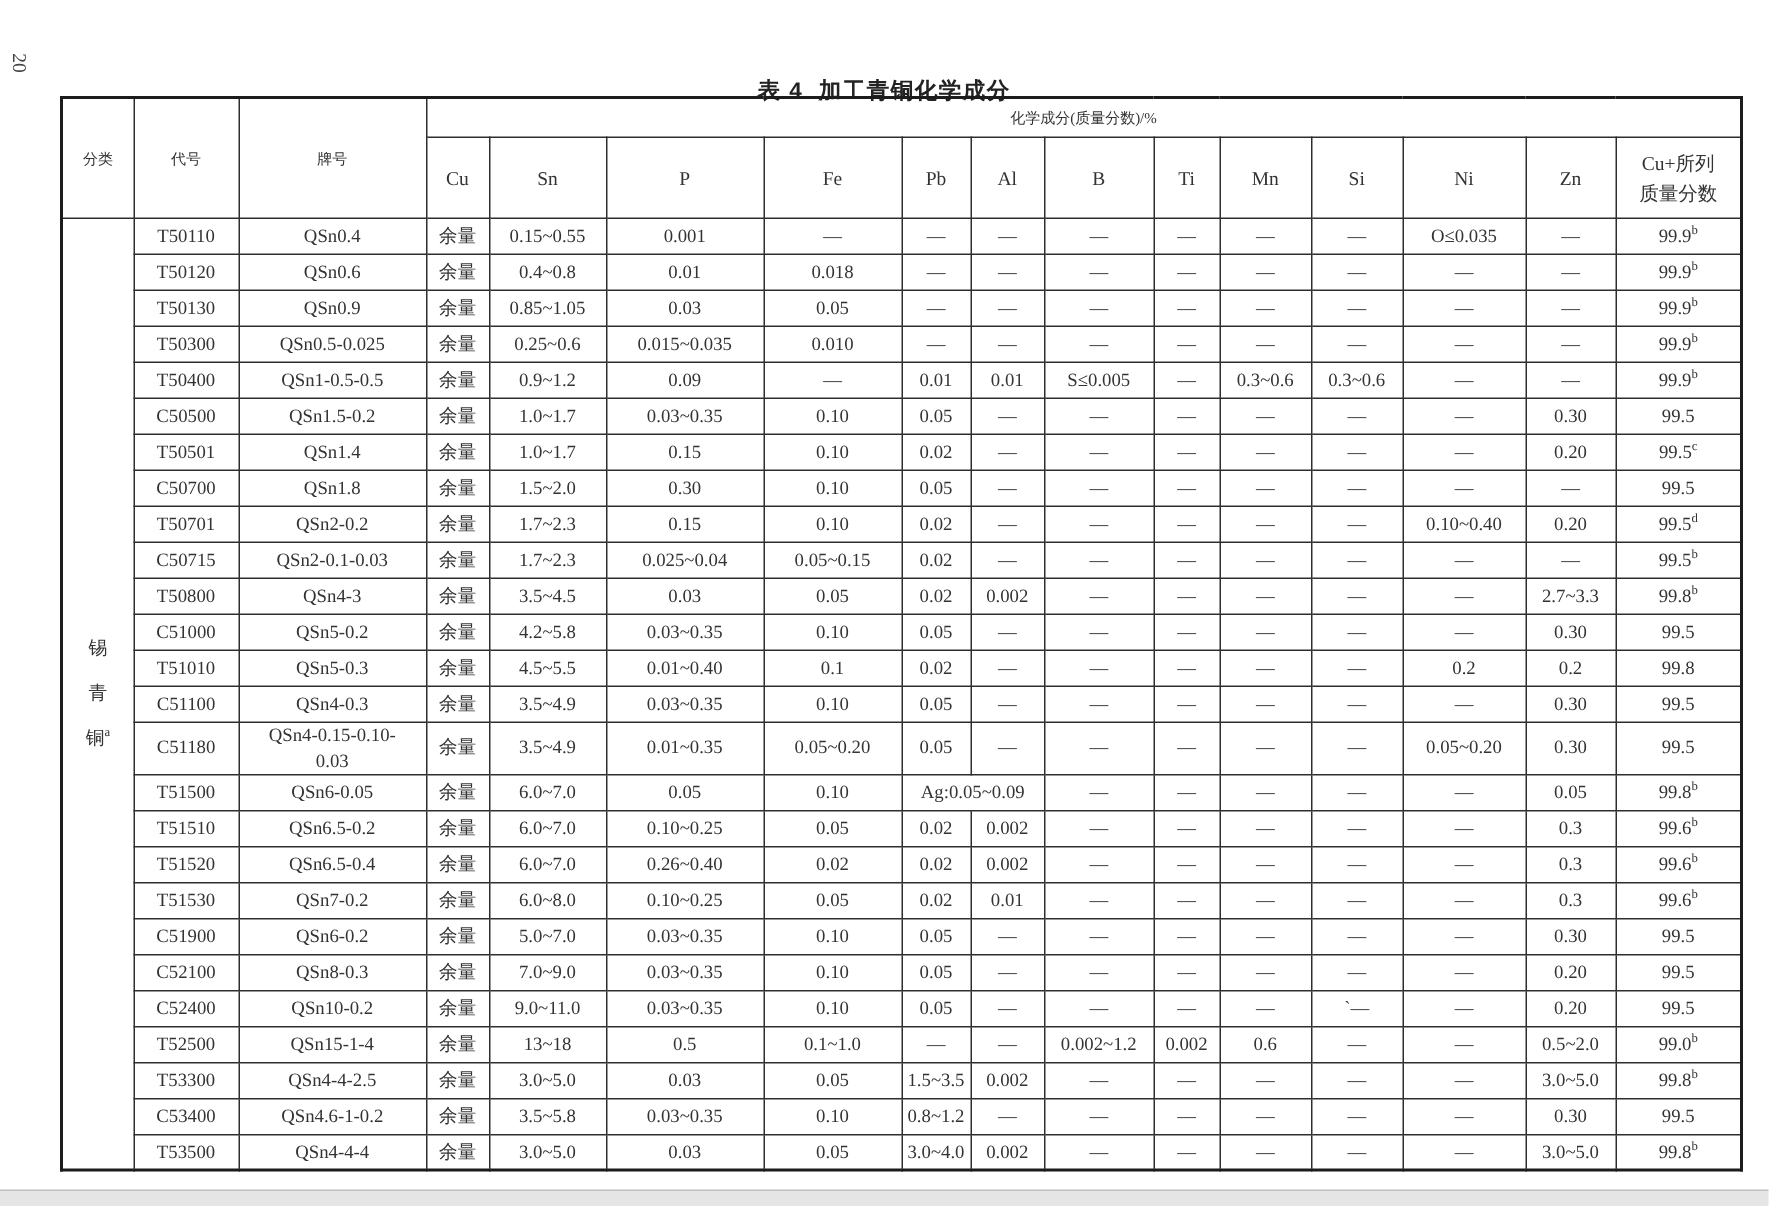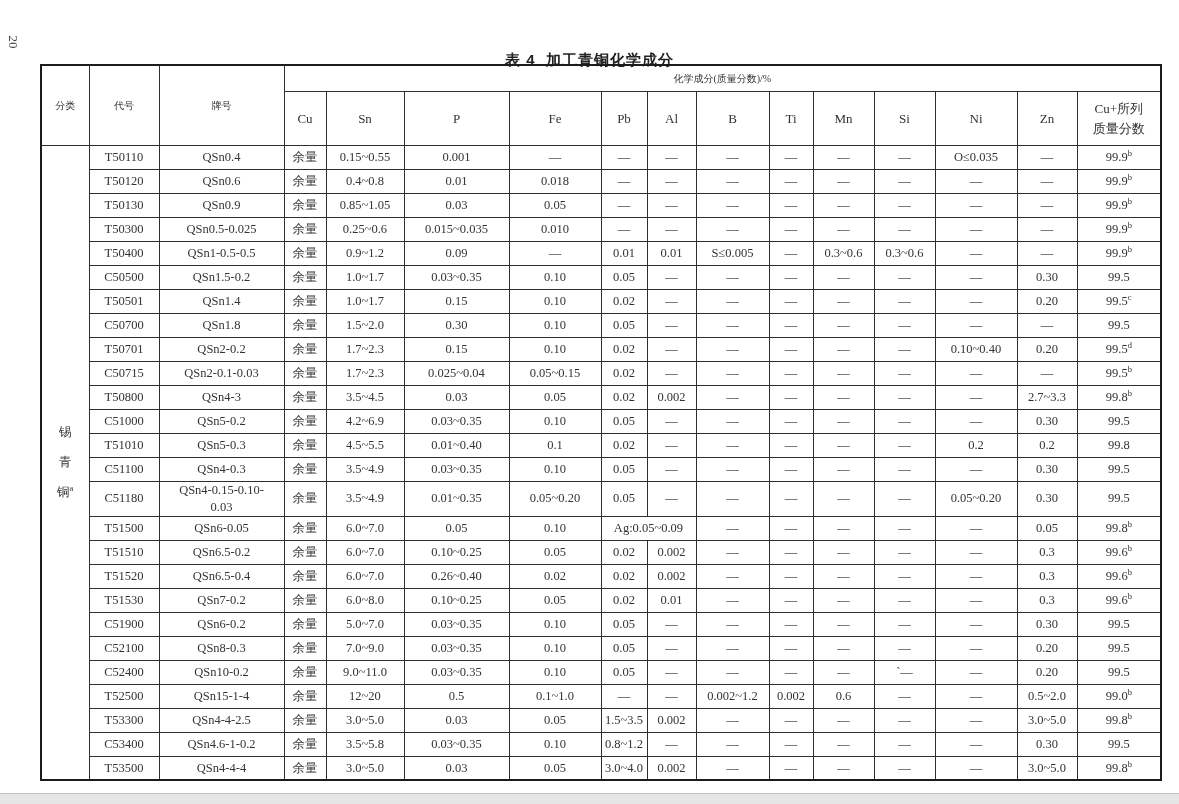--- a/index.html
+++ b/index.html
@@ -286,21 +286,21 @@
         <td>—</td>
         <td>—</td>
         <td>—</td>
         <td>2.7~3.3</td>
         <td>99.8<sup>b</sup></td>
       </tr>
       <tr>
         <td>C51000</td>
         <td class="grade">QSn5-0.2</td>
         <td>余量</td>
-        <td>4.2~6.9</td>
+        <td>4.2~5.8</td>
         <td>0.03~0.35</td>
         <td>0.10</td>
         <td>0.05</td>
         <td>—</td>
         <td>—</td>
         <td>—</td>
         <td>—</td>
         <td>—</td>
         <td>—</td>
         <td>0.30</td>
@@ -473,21 +473,21 @@
         <td>—</td>
         <td>`—</td>
         <td>—</td>
         <td>0.20</td>
         <td>99.5</td>
       </tr>
       <tr>
         <td>T52500</td>
         <td class="grade">QSn15-1-4</td>
         <td>余量</td>
-        <td>12~20</td>
+        <td>13~18</td>
         <td>0.5</td>
         <td>0.1~1.0</td>
         <td>—</td>
         <td>—</td>
         <td>0.002~1.2</td>
         <td>0.002</td>
         <td>0.6</td>
         <td>—</td>
         <td>—</td>
         <td>0.5~2.0</td>

